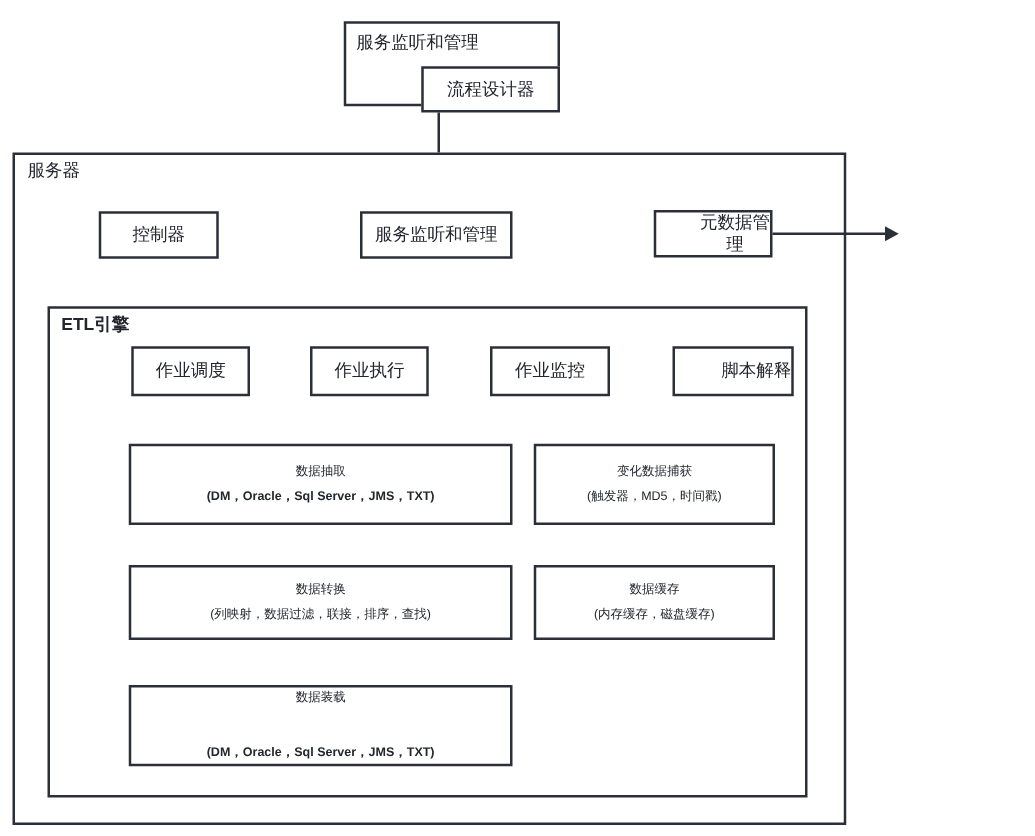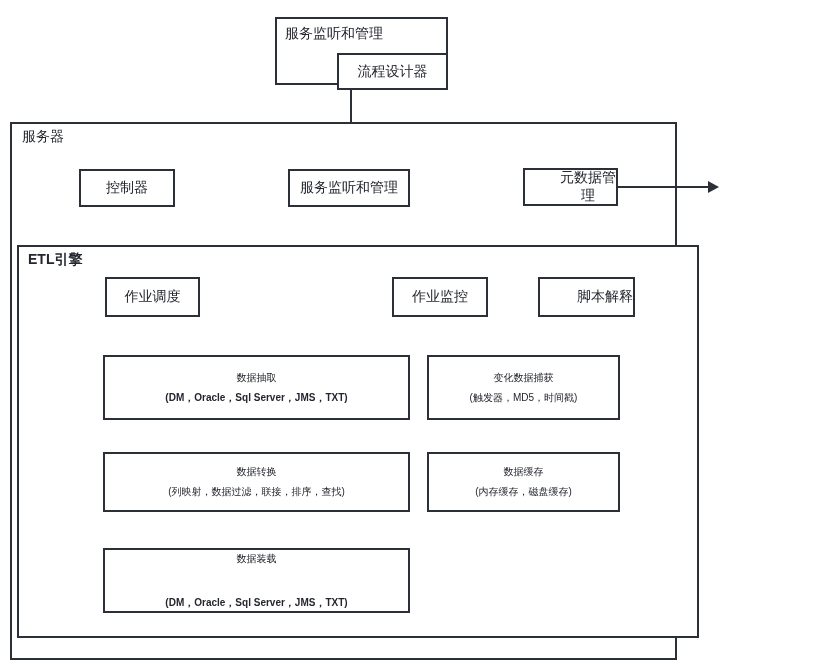--- a/index.html
+++ b/index.html
@@ -97,26 +97,29 @@
     <span>服务监听和管理</span>
   </div>
   <div class="box center-box" style="left:523px;top:168px;width:95px;height:38px;padding-left:35px;">
     <span>元数据管理</span>
   </div>
 
   <div class="hline" style="left:618px;top:186px;width:93px;"></div>
   <div class="arrow-right" style="left:708px;top:181px;"></div>
 
 
-  <div class="box" style="left:17px;top:245px;width:682px;height:393px;padding-left:12px;">
+  <div class="box" style="left:38px;top:245px;width:608px;height:393px;padding-left:12px;">
     <span class="label-tl" style="left:9px;top:4px;font-weight:bold;">ETL引擎</span>
   </div>
 
   <div class="box center-box" style="left:105px;top:277px;width:95px;height:40px;">
     <span>作业调度</span>
+  </div>
+  <div class="box center-box" style="left:248px;top:277px;width:95px;height:40px;">
+    <span>作业执行</span>
   </div>
   <div class="box center-box" style="left:392px;top:277px;width:96px;height:40px;">
     <span>作业监控</span>
   </div>
   <div class="box center-box" style="left:538px;top:277px;width:97px;height:40px;justify-content:flex-end;">
     <span>脚本解释</span>
   </div>
 
   <div class="box module" style="left:103px;top:355px;width:307px;height:65px;">
     <span>数据抽取</span>

